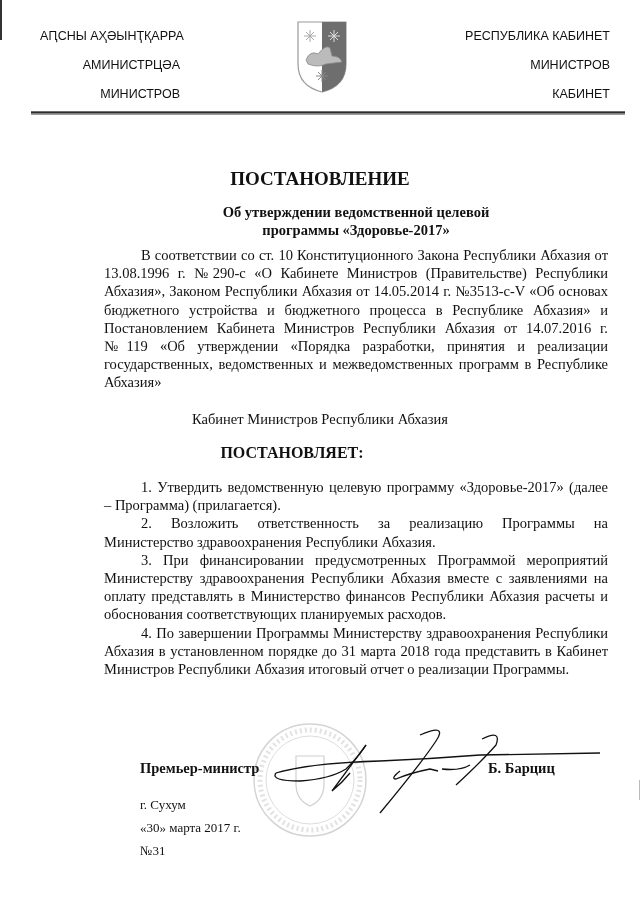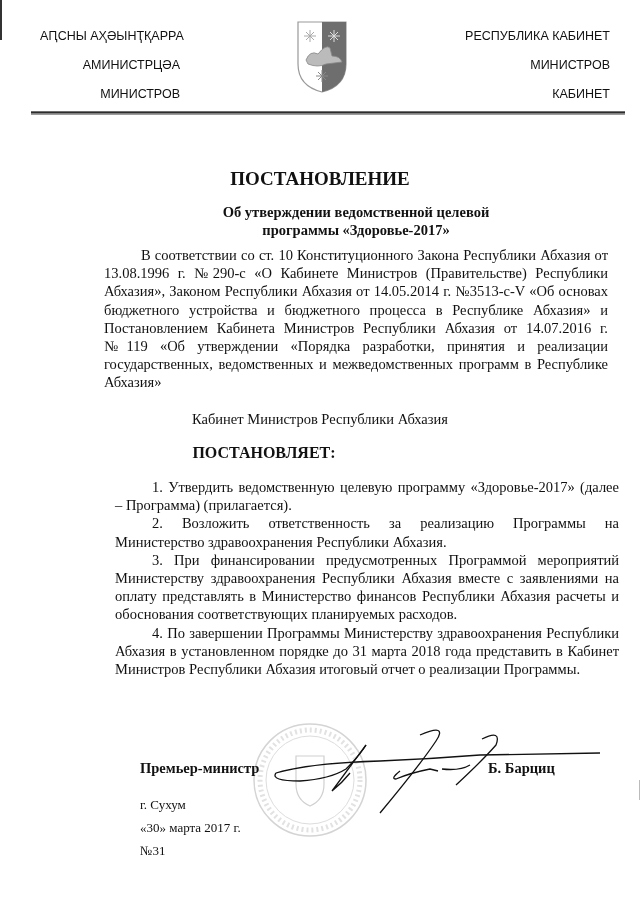--- a/index.html
+++ b/index.html
@@ -13,22 +13,22 @@
   .emblem { position: absolute; left: 296px; top: 20px; width: 52px; height: 74px; }
   .sep { position: absolute; left: 31px; top: 111px; width: 594px; height: 4px;
          background: linear-gradient(#999, #222 35%, #777 55%, #aaa); }
   .serif { font-family: "Liberation Serif", serif; }
   .title { position: absolute; left: 0; width: 640px; top: 168px; text-align: center; font-weight: bold; font-size: 19px; }
   .subtitle { position: absolute; left: 0; width: 640px; top: 203px; text-align: center; font-weight: bold; font-size: 14.5px; line-height: 18px; margin-left: 36px; }
   .body { position: absolute; left: 104px; width: 504px; font-size: 14.5px; line-height: 18.2px; text-align: justify; }
   .body p { margin: 0; text-indent: 37px; }
   .preamble { top: 246px; }
   .cabinet { position: absolute; left: 0; width: 640px; top: 411px; text-align: center; font-weight: normal; font-size: 14.5px; }
-  .resolves { position: absolute; left: 0; width: 528px; top: 444px; text-align: center; font-weight: bold; font-size: 16px; }
-  .items { top: 478px; margin-left: 11px; }
+  .resolves { position: absolute; left: 0; width: 528px; top: 444px; text-align: center; font-weight: bold; font-size: 16px; padding-left: 28px; }
+  .items { top: 478px; }
   .sign-title { position: absolute; left: 140px; top: 760px; font-weight: bold; font-size: 14.5px; }
   .sign-name { position: absolute; left: 488px; top: 760px; font-weight: bold; font-size: 14.5px; }
   .meta { position: absolute; left: 140px; font-size: 13px; }
   .stamp { position: absolute; left: 250px; top: 720px; width: 120px; height: 120px; }
   .signature { position: absolute; left: 270px; top: 725px; width: 330px; height: 105px; }
 </style>
 </head>
 <body>
 
 <div class="edge-left"></div>

